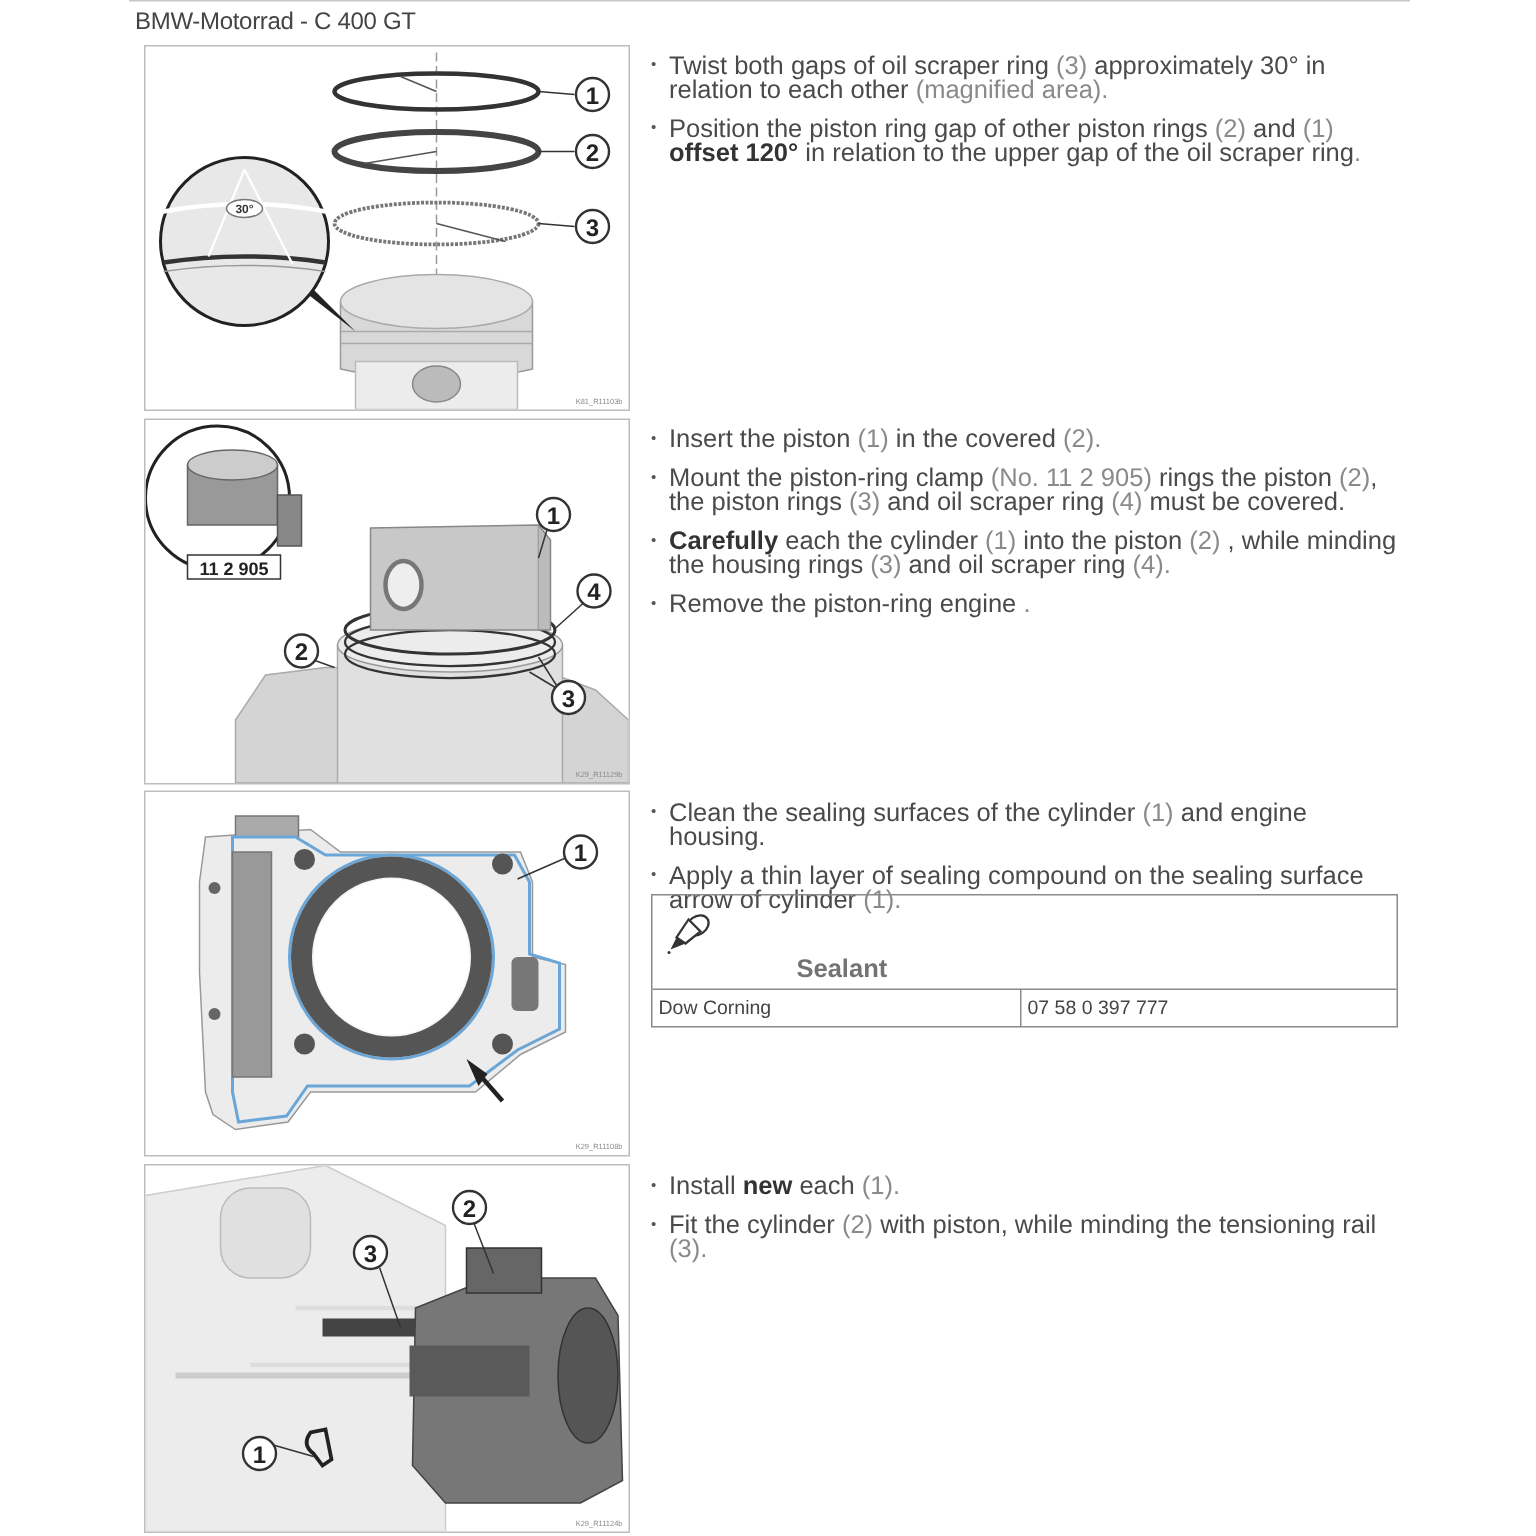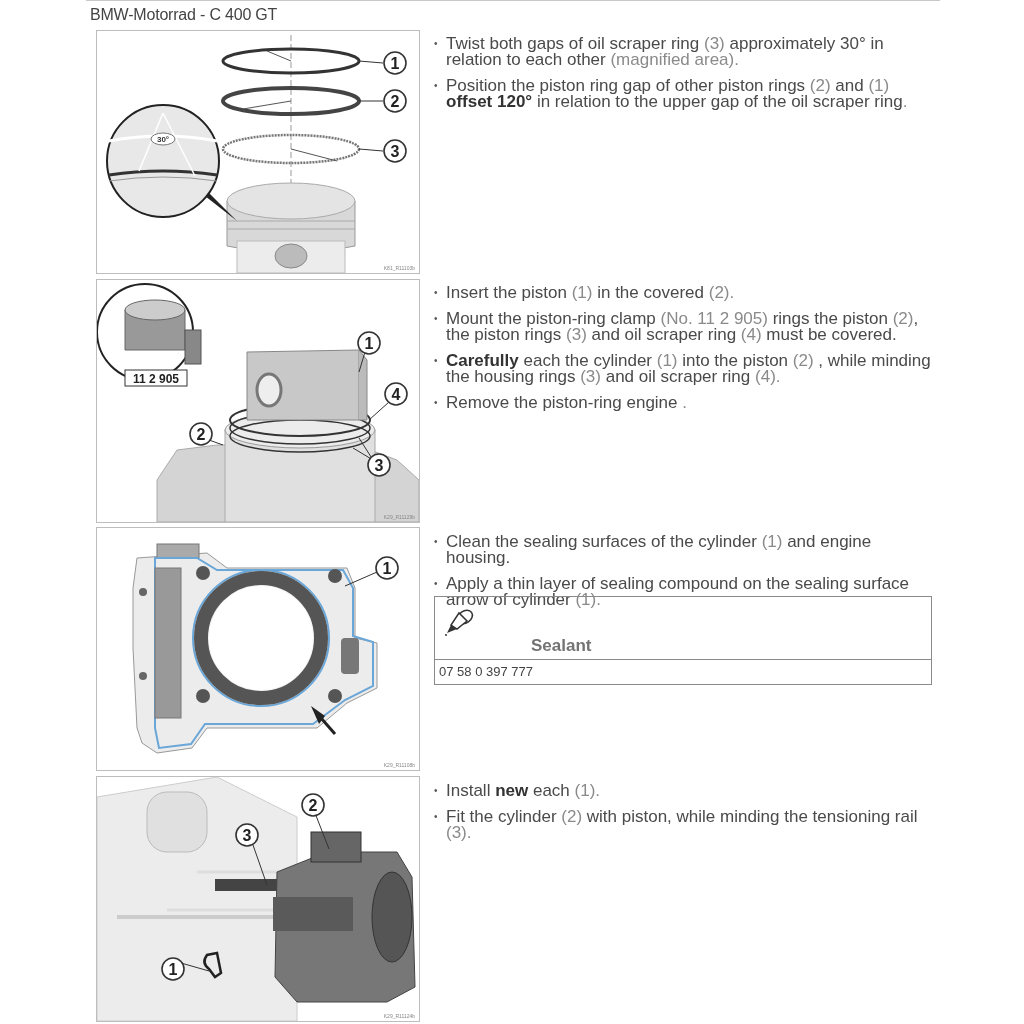--- a/index.html
+++ b/index.html
@@ -147,20 +147,21 @@
   <div class="head">
     <svg class="ico" viewBox="0 0 34 30">
       <ellipse cx="22" cy="10" rx="8" ry="6" fill="#fff" stroke="#333" stroke-width="1.5" transform="rotate(-35 22 10)"></ellipse>
       <path d="M16 6 L8 18 L14 22 L24 14 Z" fill="#fff" stroke="#333" stroke-width="1.5"></path>
       <path d="M8 18 L4 26 L14 22 Z" fill="#333"></path>
       <circle cx="3" cy="28" r="1" fill="#333"></circle>
     </svg>
     <span class="lbl">Sealant</span>
   </div>
   <div class="row">
+    <div class="c1">Dow Corning</div>
     <div class="c2">07 58 0 397 777</div>
   </div>
 </div>
 
 <div class="fig" style="top:776px;height:244px;">
   <svg viewBox="0 0 322 244">
     <path d="M0 20 L120 0 L200 40 L200 244 L0 244 Z" fill="#ececec" stroke="#ccc"></path>
     <rect x="50" y="15" width="60" height="60" rx="20" fill="#e0e0e0" stroke="#bbb"></rect>
     <line x1="20" y1="140" x2="200" y2="140" stroke="#ccc" stroke-width="4"></line>
     <line x1="100" y1="95" x2="280" y2="95" stroke="#ddd" stroke-width="3"></line>

